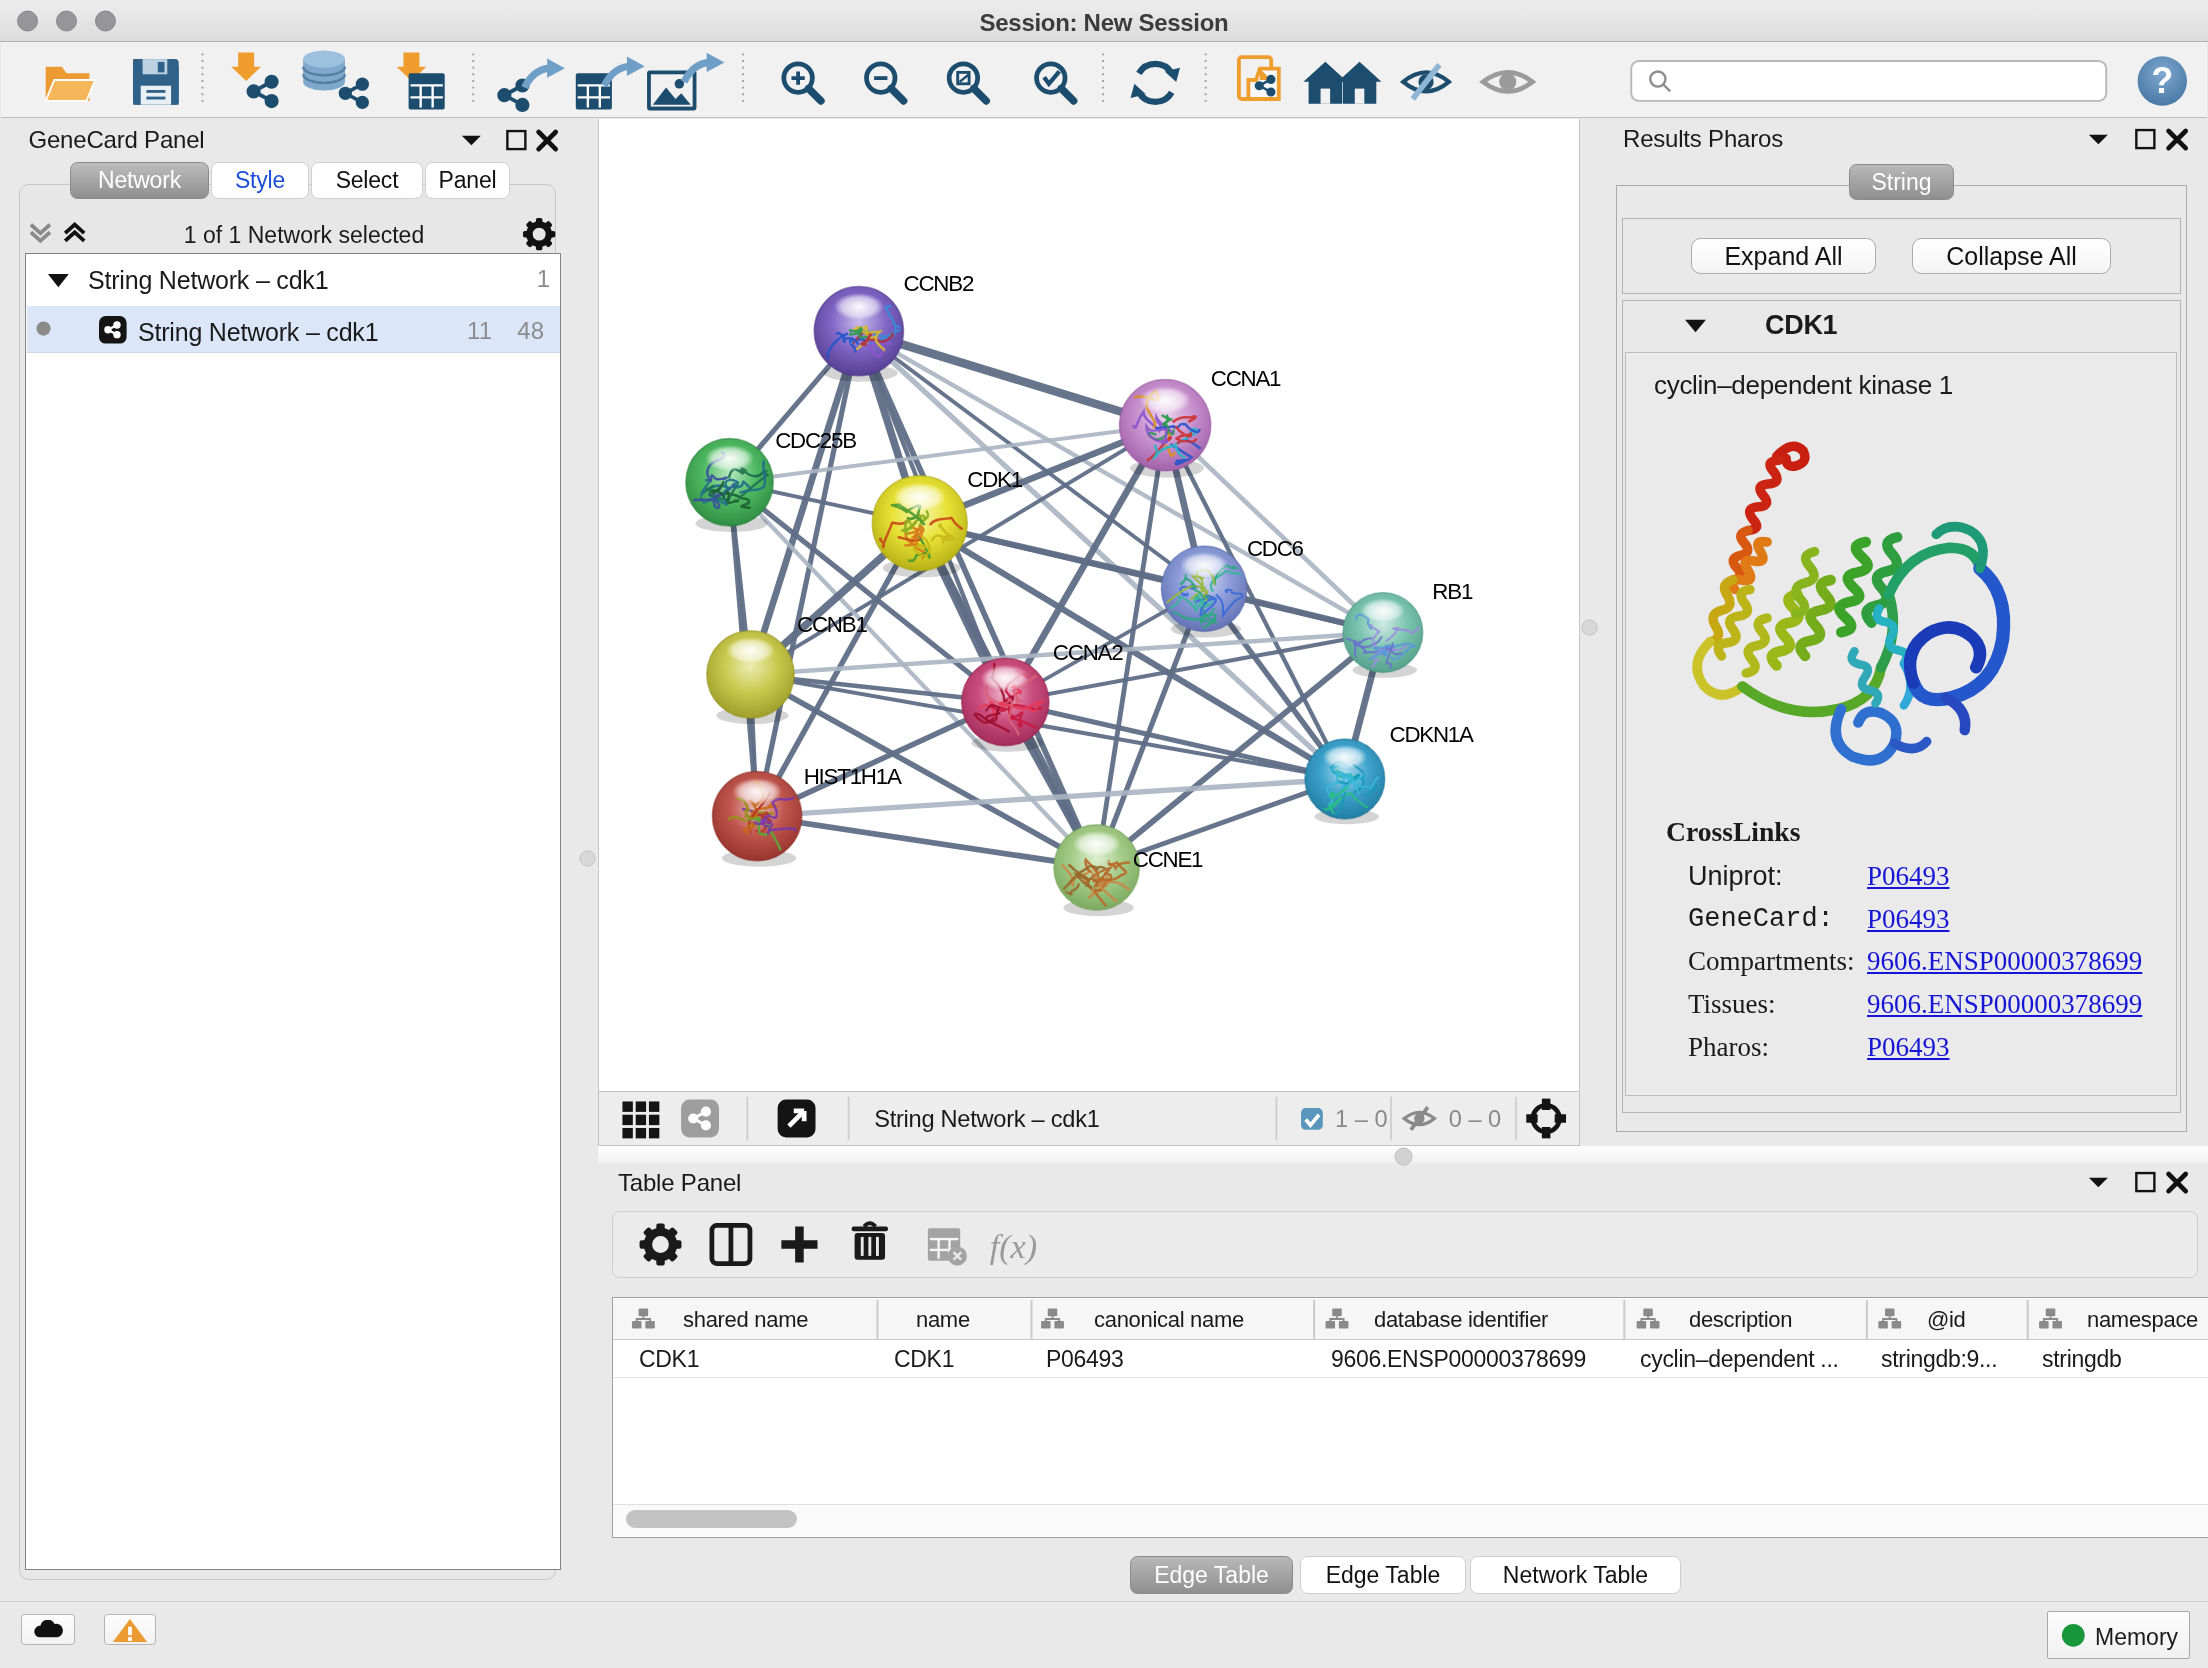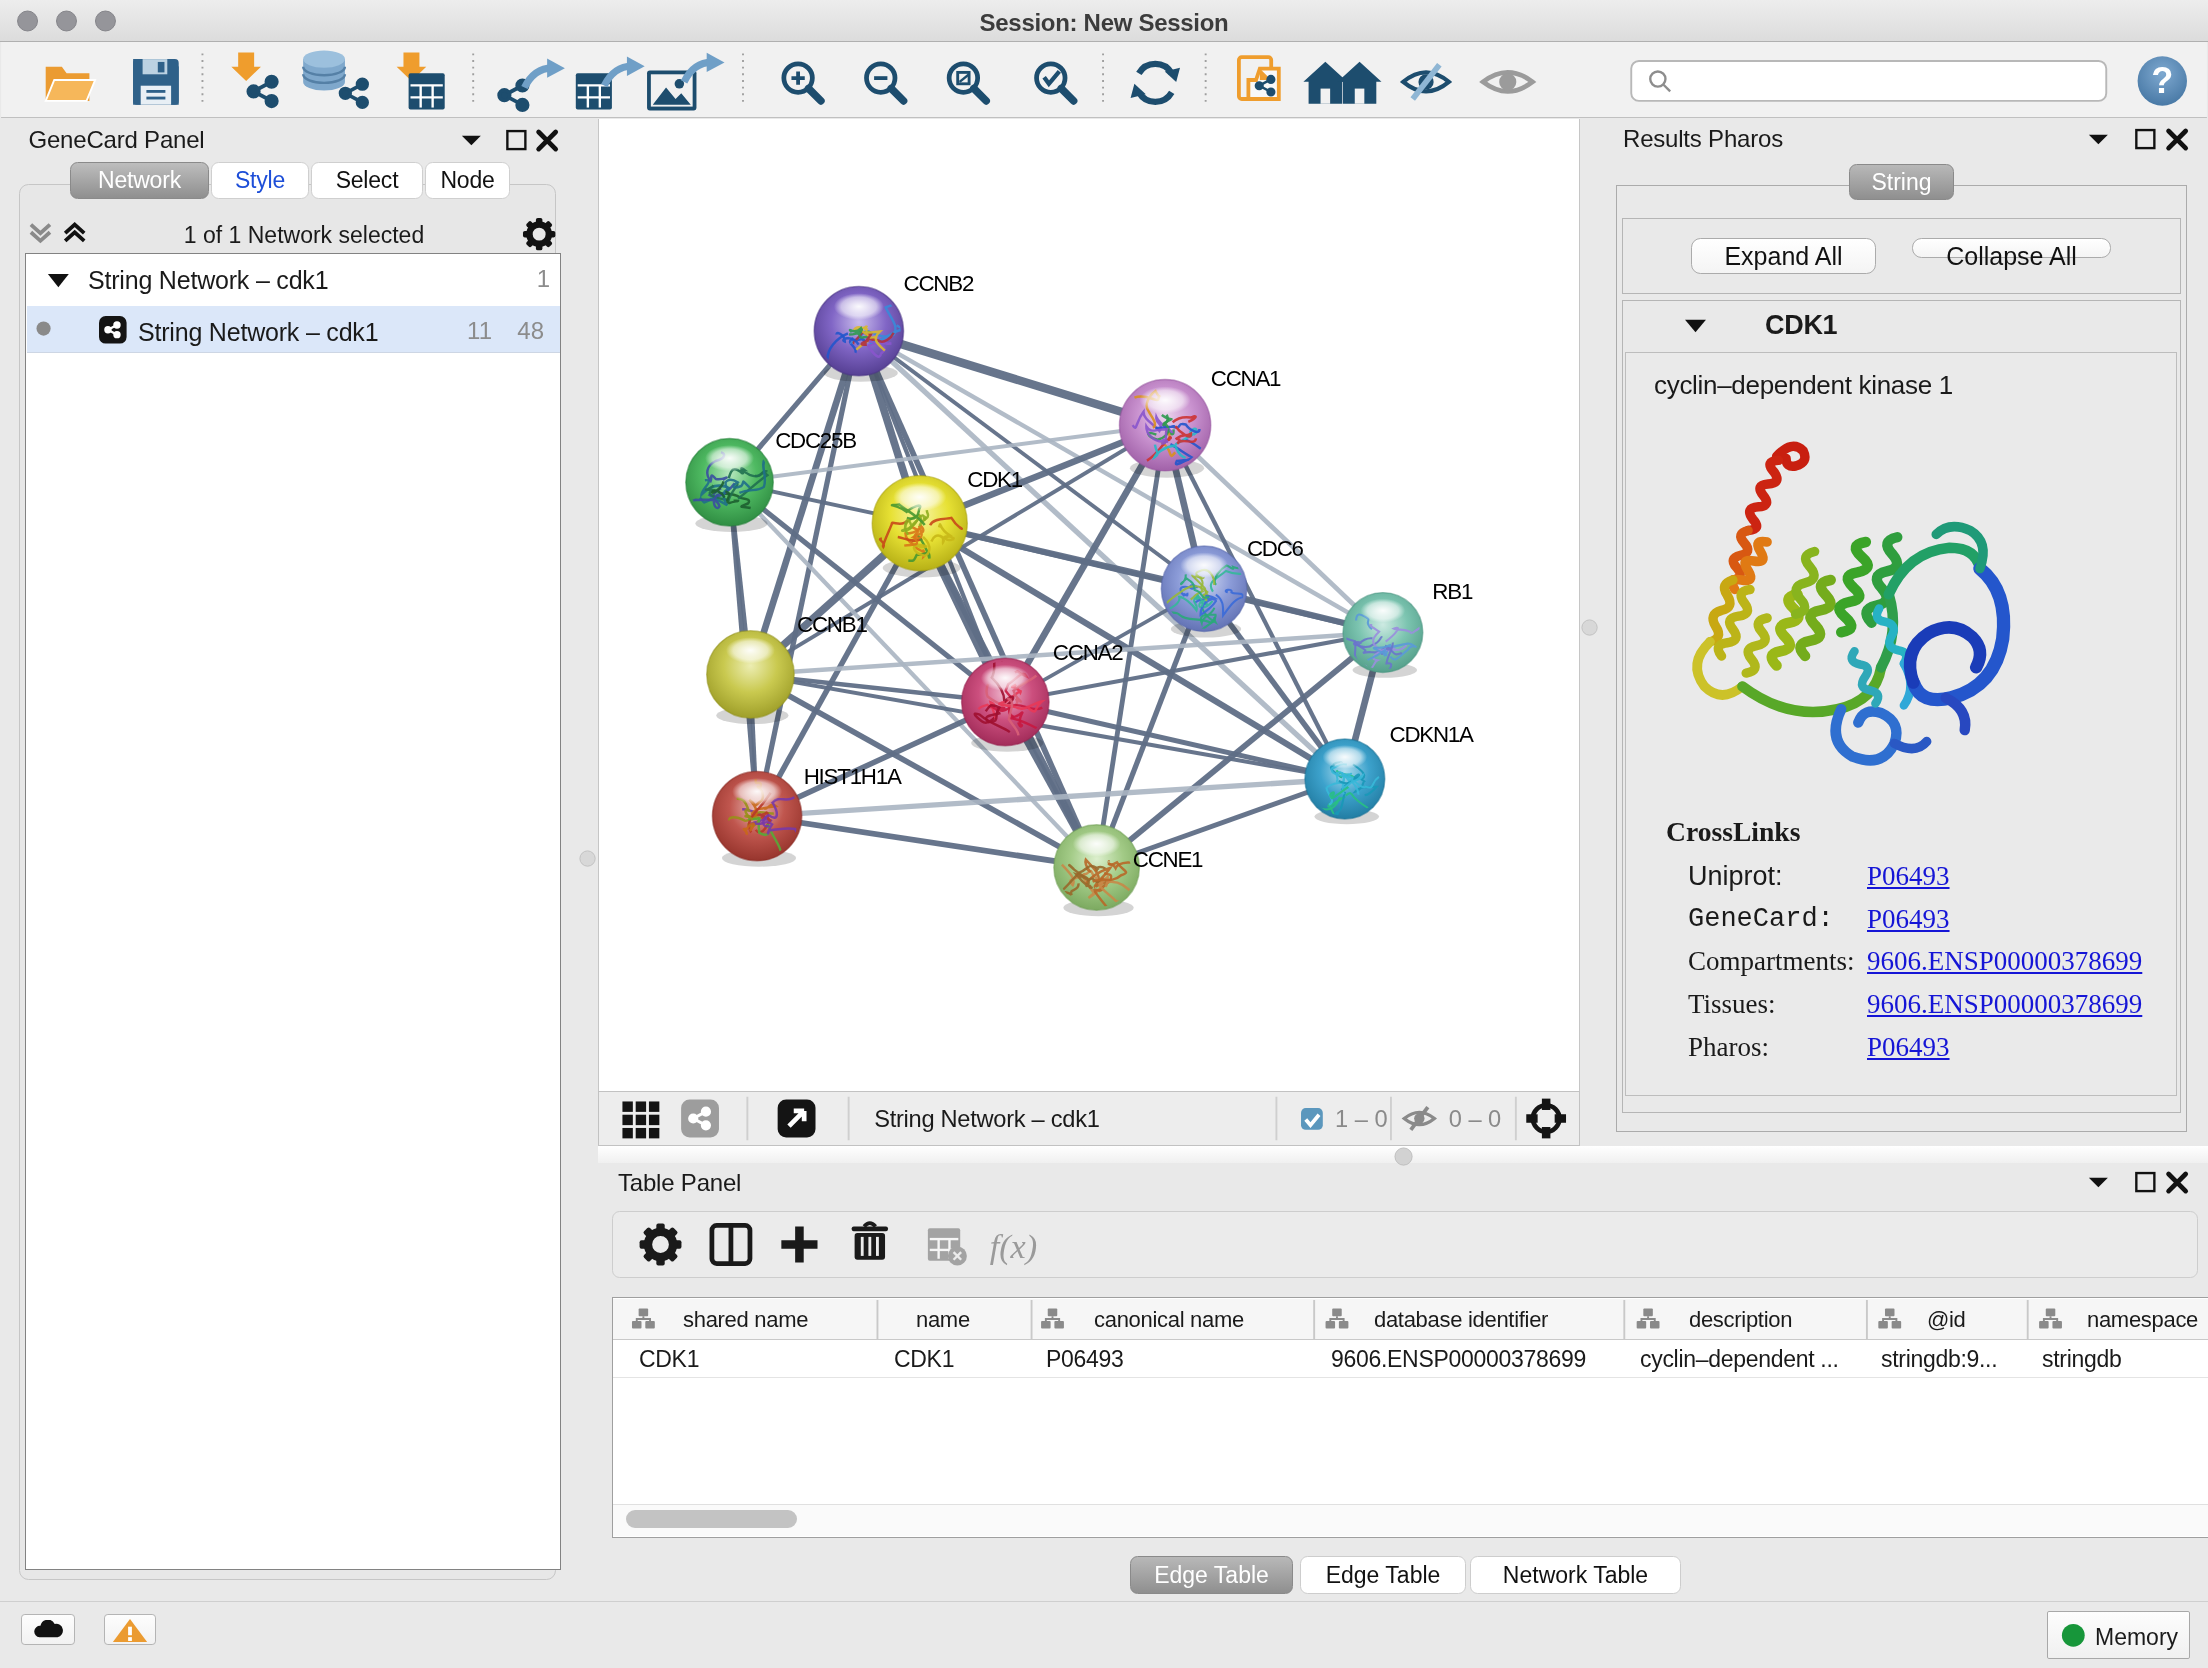--- a/index.html
+++ b/index.html
@@ -179,21 +179,21 @@
 <div class="txt" style="left:28.5px;top:126px;font-size:24px;letter-spacing:-0.2px">GeneCard Panel</div>
 <svg class="abs" style="left:460px;top:128px" width="108" height="27" viewBox="0 0 114 28">
     <path d="M2 8 L22 8 L12 18 Z" fill="#111"></path>
     <rect x="50" y="3" width="19" height="19" fill="none" stroke="#111" stroke-width="2.5"></rect>
     <path d="M83 4 L101 22 M101 4 L83 22" stroke="#111" stroke-width="5" stroke-linecap="round"></path>
   </svg>
 <div class="abs" style="left:19px;top:184px;width:537px;height:1396px;background:#e7e7e7;border:1px solid #c6c6c6;border-radius:9.5px"></div>
 <div class="abs" style="left:70px;top:162px;width:139px;height:37px;background:linear-gradient(#bdbdbd,#8f8f8f);color:#fff;border:1px solid #8a8a8a;border-radius:7.6px;font-size:23px;text-align:center;line-height:35px;letter-spacing:-0.2px">Network</div>
 <div class="abs" style="left:211px;top:162px;width:98px;height:37px;background:#fff;color:#1d4ed8;border:1px solid #cfcfcf;border-radius:7.6px;font-size:23px;text-align:center;line-height:35px;letter-spacing:-0.2px">Style</div>
 <div class="abs" style="left:311px;top:162px;width:112px;height:37px;background:#fff;color:#111;border:1px solid #cfcfcf;border-radius:7.6px;font-size:23px;text-align:center;line-height:35px;letter-spacing:-0.2px">Select</div>
-<div class="abs" style="left:425px;top:162px;width:85px;height:37px;background:#fff;color:#111;border:1px solid #cfcfcf;border-radius:7.6px;font-size:23px;text-align:center;line-height:35px;letter-spacing:-0.2px">Node</div>
+<div class="abs" style="left:425px;top:162px;width:85px;height:37px;background:#fff;color:#111;border:1px solid #cfcfcf;border-radius:7.6px;font-size:23px;text-align:center;line-height:35px;letter-spacing:-0.2px">Panel</div>
 <svg class="abs" style="left:28.5px;top:217px" width="533" height="40" viewBox="0 0 560 42">
 <g fill="none" stroke="#8a8a8a" stroke-width="4">
       <path d="M2 8 L12 17 L22 8"></path>
       <path d="M2 16 L12 25 L22 16"></path>
     </g>
 <g fill="none" stroke="#111" stroke-width="4">
       <path d="M38 17 L48 8 L58 17"></path>
       <path d="M38 25 L48 16 L58 25"></path>
     </g>
 <g fill="#111">
@@ -631,21 +631,21 @@
 <div class="txt" style="left:1623px;top:125px;font-size:24px;letter-spacing:-0.2px">Results Pharos</div>
 <svg class="abs" style="left:2087px;top:127px" width="111" height="27" viewBox="0 0 117 28">
     <path d="M2 8 L22 8 L12 18 Z" fill="#111"></path>
     <rect x="52" y="3" width="19" height="19" fill="none" stroke="#111" stroke-width="2.5"></rect>
     <path d="M86 4 L104 22 M104 4 L86 22" stroke="#111" stroke-width="5" stroke-linecap="round"></path>
   </svg>
 <div class="abs" style="left:1849px;top:164px;width:105px;height:36px;background:linear-gradient(#b8b8b8,#8f8f8f);border:1px solid #8a8a8a;border-radius:7.6px;color:#fff;font-size:23px;text-align:center;line-height:34px;z-index:6">String</div>
 <div class="abs" style="left:1616px;top:185px;width:571px;height:947px;background:#e9e9e9;border:1.9px solid #ababab"></div>
 <div class="abs" style="left:1622px;top:218px;width:559px;height:76px;border:1px solid #b5b5b5"></div>
 <div class="abs" style="left:1691px;top:238px;width:185px;height:36px;background:linear-gradient(#ffffff,#f4f4f4);border:1px solid #ababab;border-radius:9.5px;font-size:25px;text-align:center;line-height:34px;color:#111">Expand All</div>
-<div class="abs" style="left:1912px;top:238px;width:199px;height:20px;background:linear-gradient(#ffffff,#f4f4f4);border:1px solid #ababab;border-radius:9.5px;font-size:25px;text-align:center;line-height:34px;color:#111">Collapse All</div>
+<div class="abs" style="left:1912px;top:238px;width:199px;height:36px;background:linear-gradient(#ffffff,#f4f4f4);border:1px solid #ababab;border-radius:9.5px;font-size:25px;text-align:center;line-height:34px;color:#111">Collapse All</div>
 <div class="abs" style="left:1622px;top:300px;width:559px;height:813px;border:1px solid #b5b5b5"></div>
 <svg class="abs" style="left:1683px;top:316px" width="25" height="19" viewBox="0 0 26 20">
     <path d="M2 4 L24 4 L13 17 Z" fill="#111"></path>
   </svg>
 <div class="txt" style="left:1765px;top:310px;font-size:27px;font-weight:bold;letter-spacing:-0.3px">CDK1</div>
 <div class="abs" style="left:1625px;top:352px;width:552px;height:744px;background:#eaeaea;border:1px solid #bdbdbd"></div>
 <div class="txt" style="left:1654px;top:370px;font-size:26px;letter-spacing:-0.3px">cyclin–dependent kinase 1</div>
 <svg class="abs" style="left:1655px;top:428px" width="380" height="342" viewBox="0 0 400 360">
     <path d="M128 30 Q144 12 156 24 Q162 36 148 40 Q138 42 138 32" fill="none" stroke="#c81f10" stroke-width="10" stroke-linecap="round"></path>
     <path d="M130 34 Q115 35 125 46 Q134 58 119 59 Q105 60 114 71 Q123 82 109 83 Q94 84 103 96 Q113 107 98 108" fill="none" stroke="#cc2412" stroke-width="10" stroke-linecap="round"></path>

